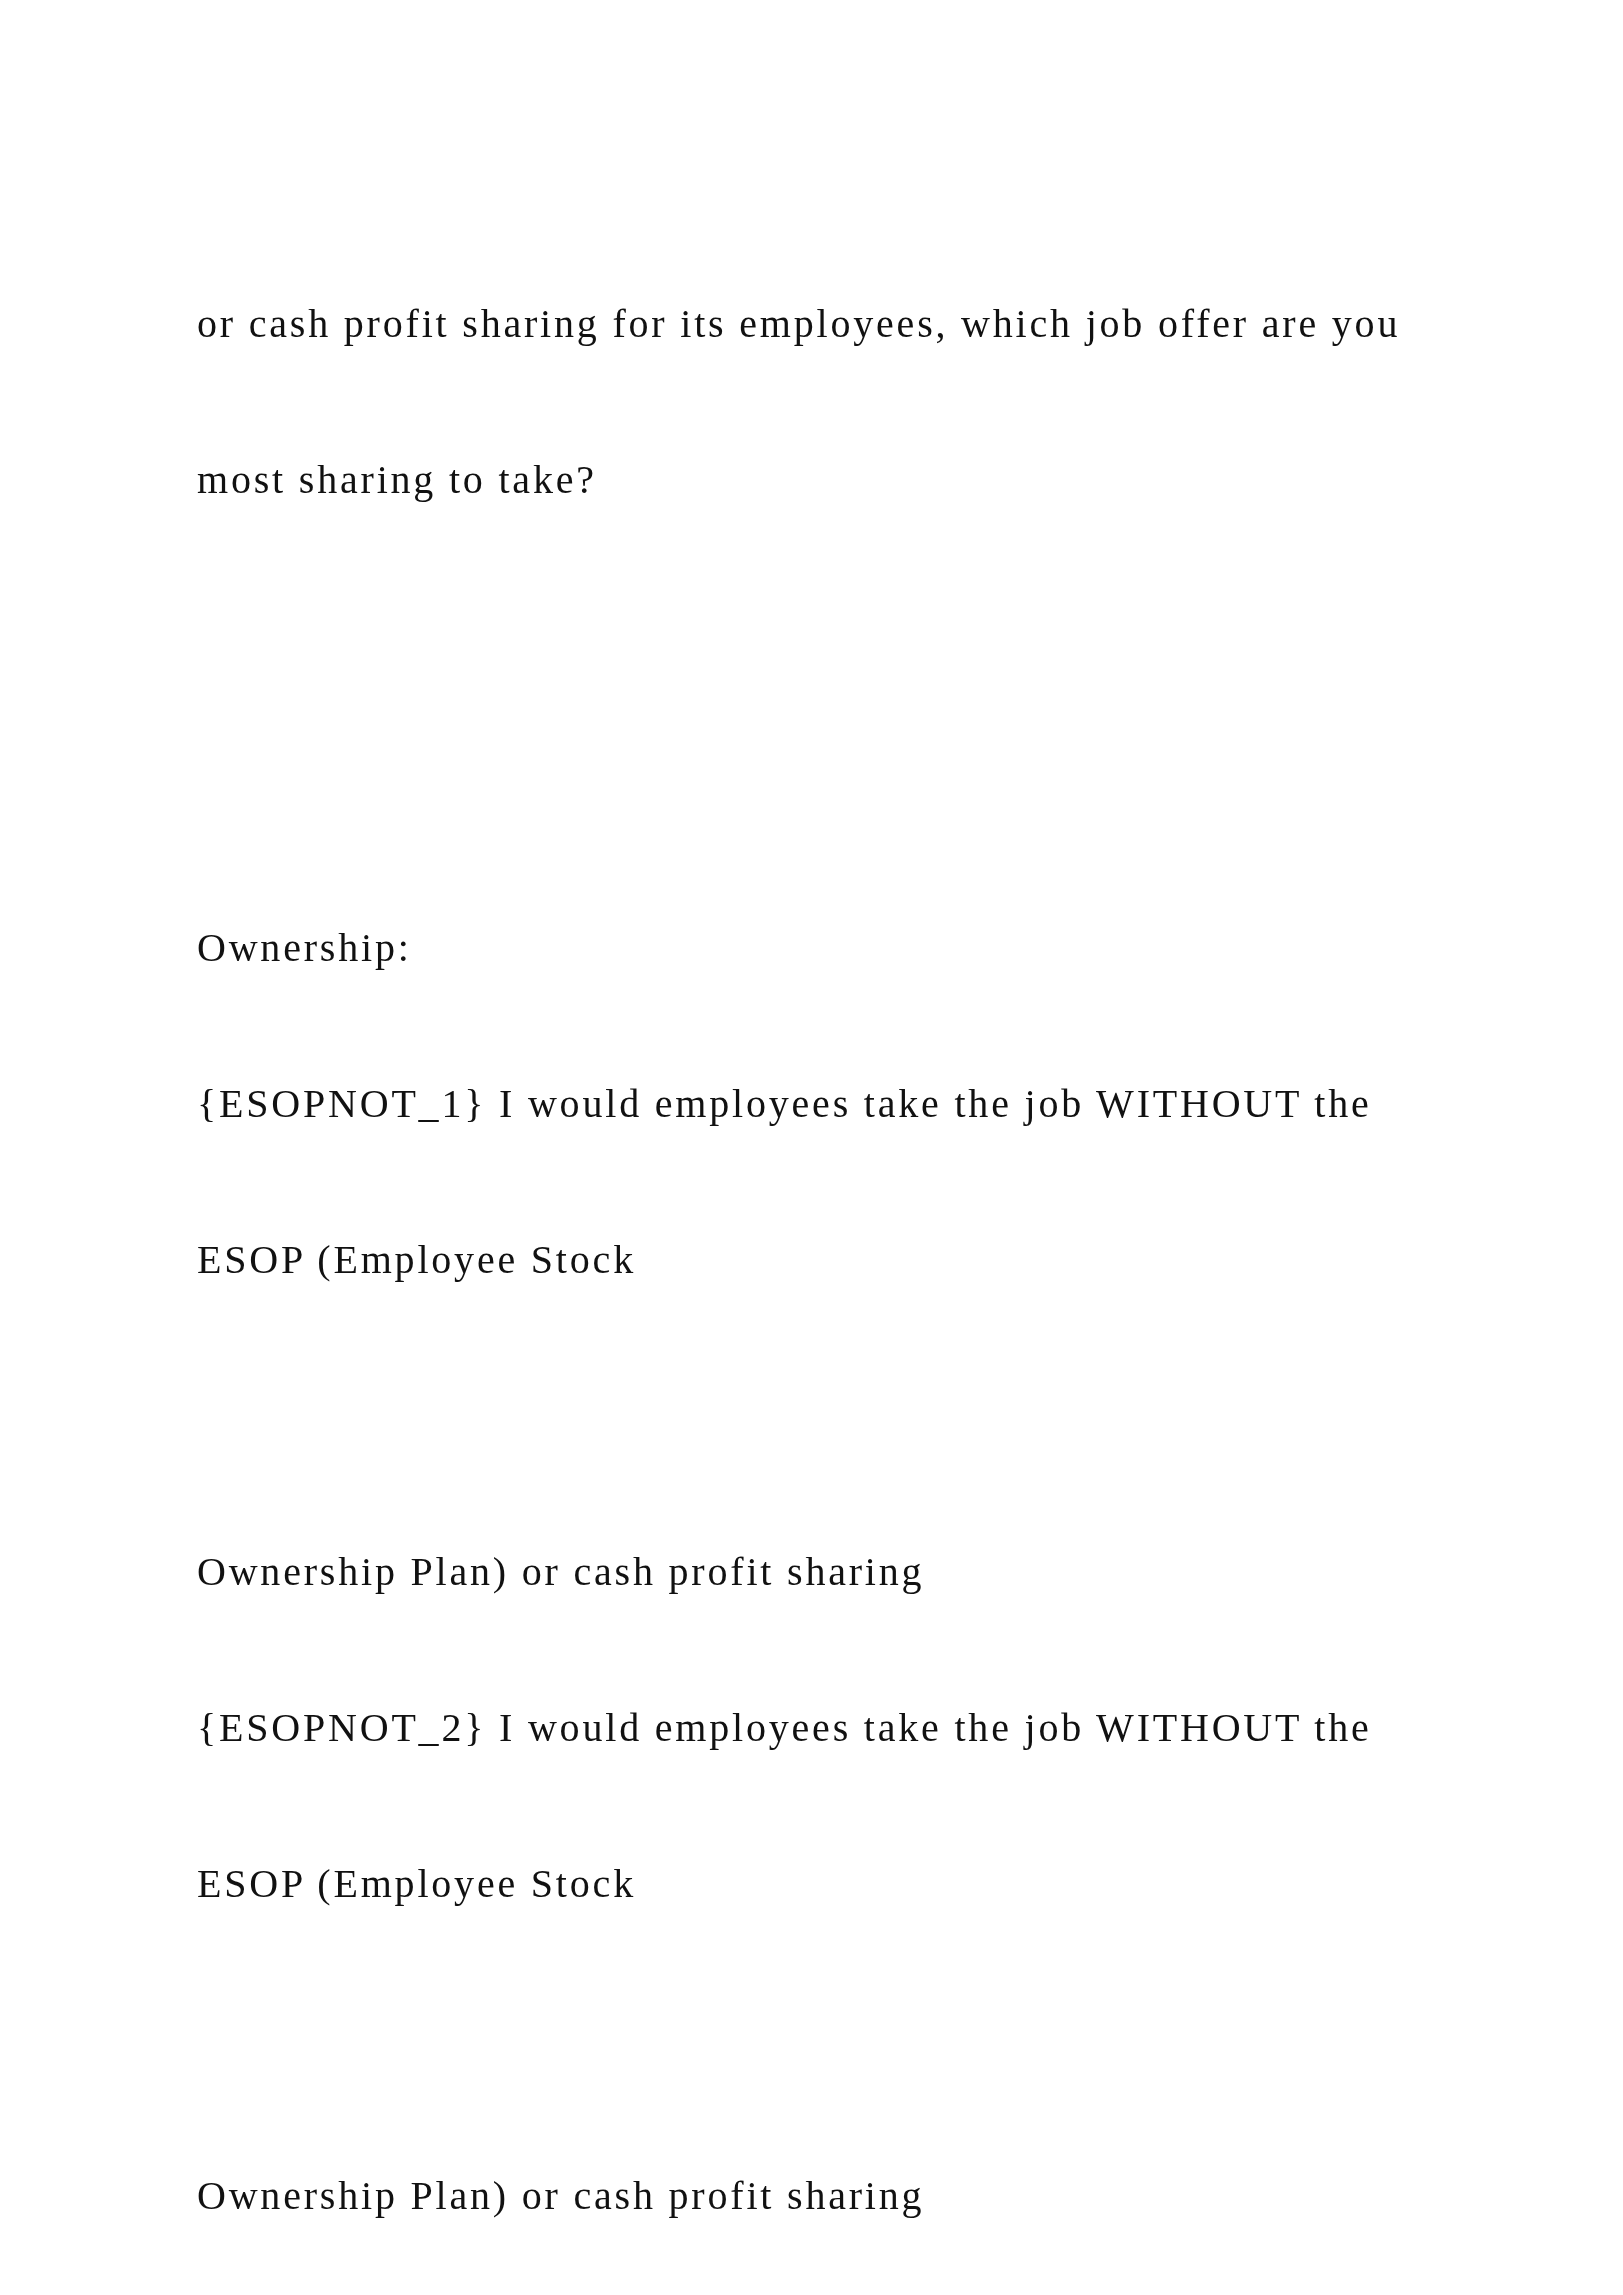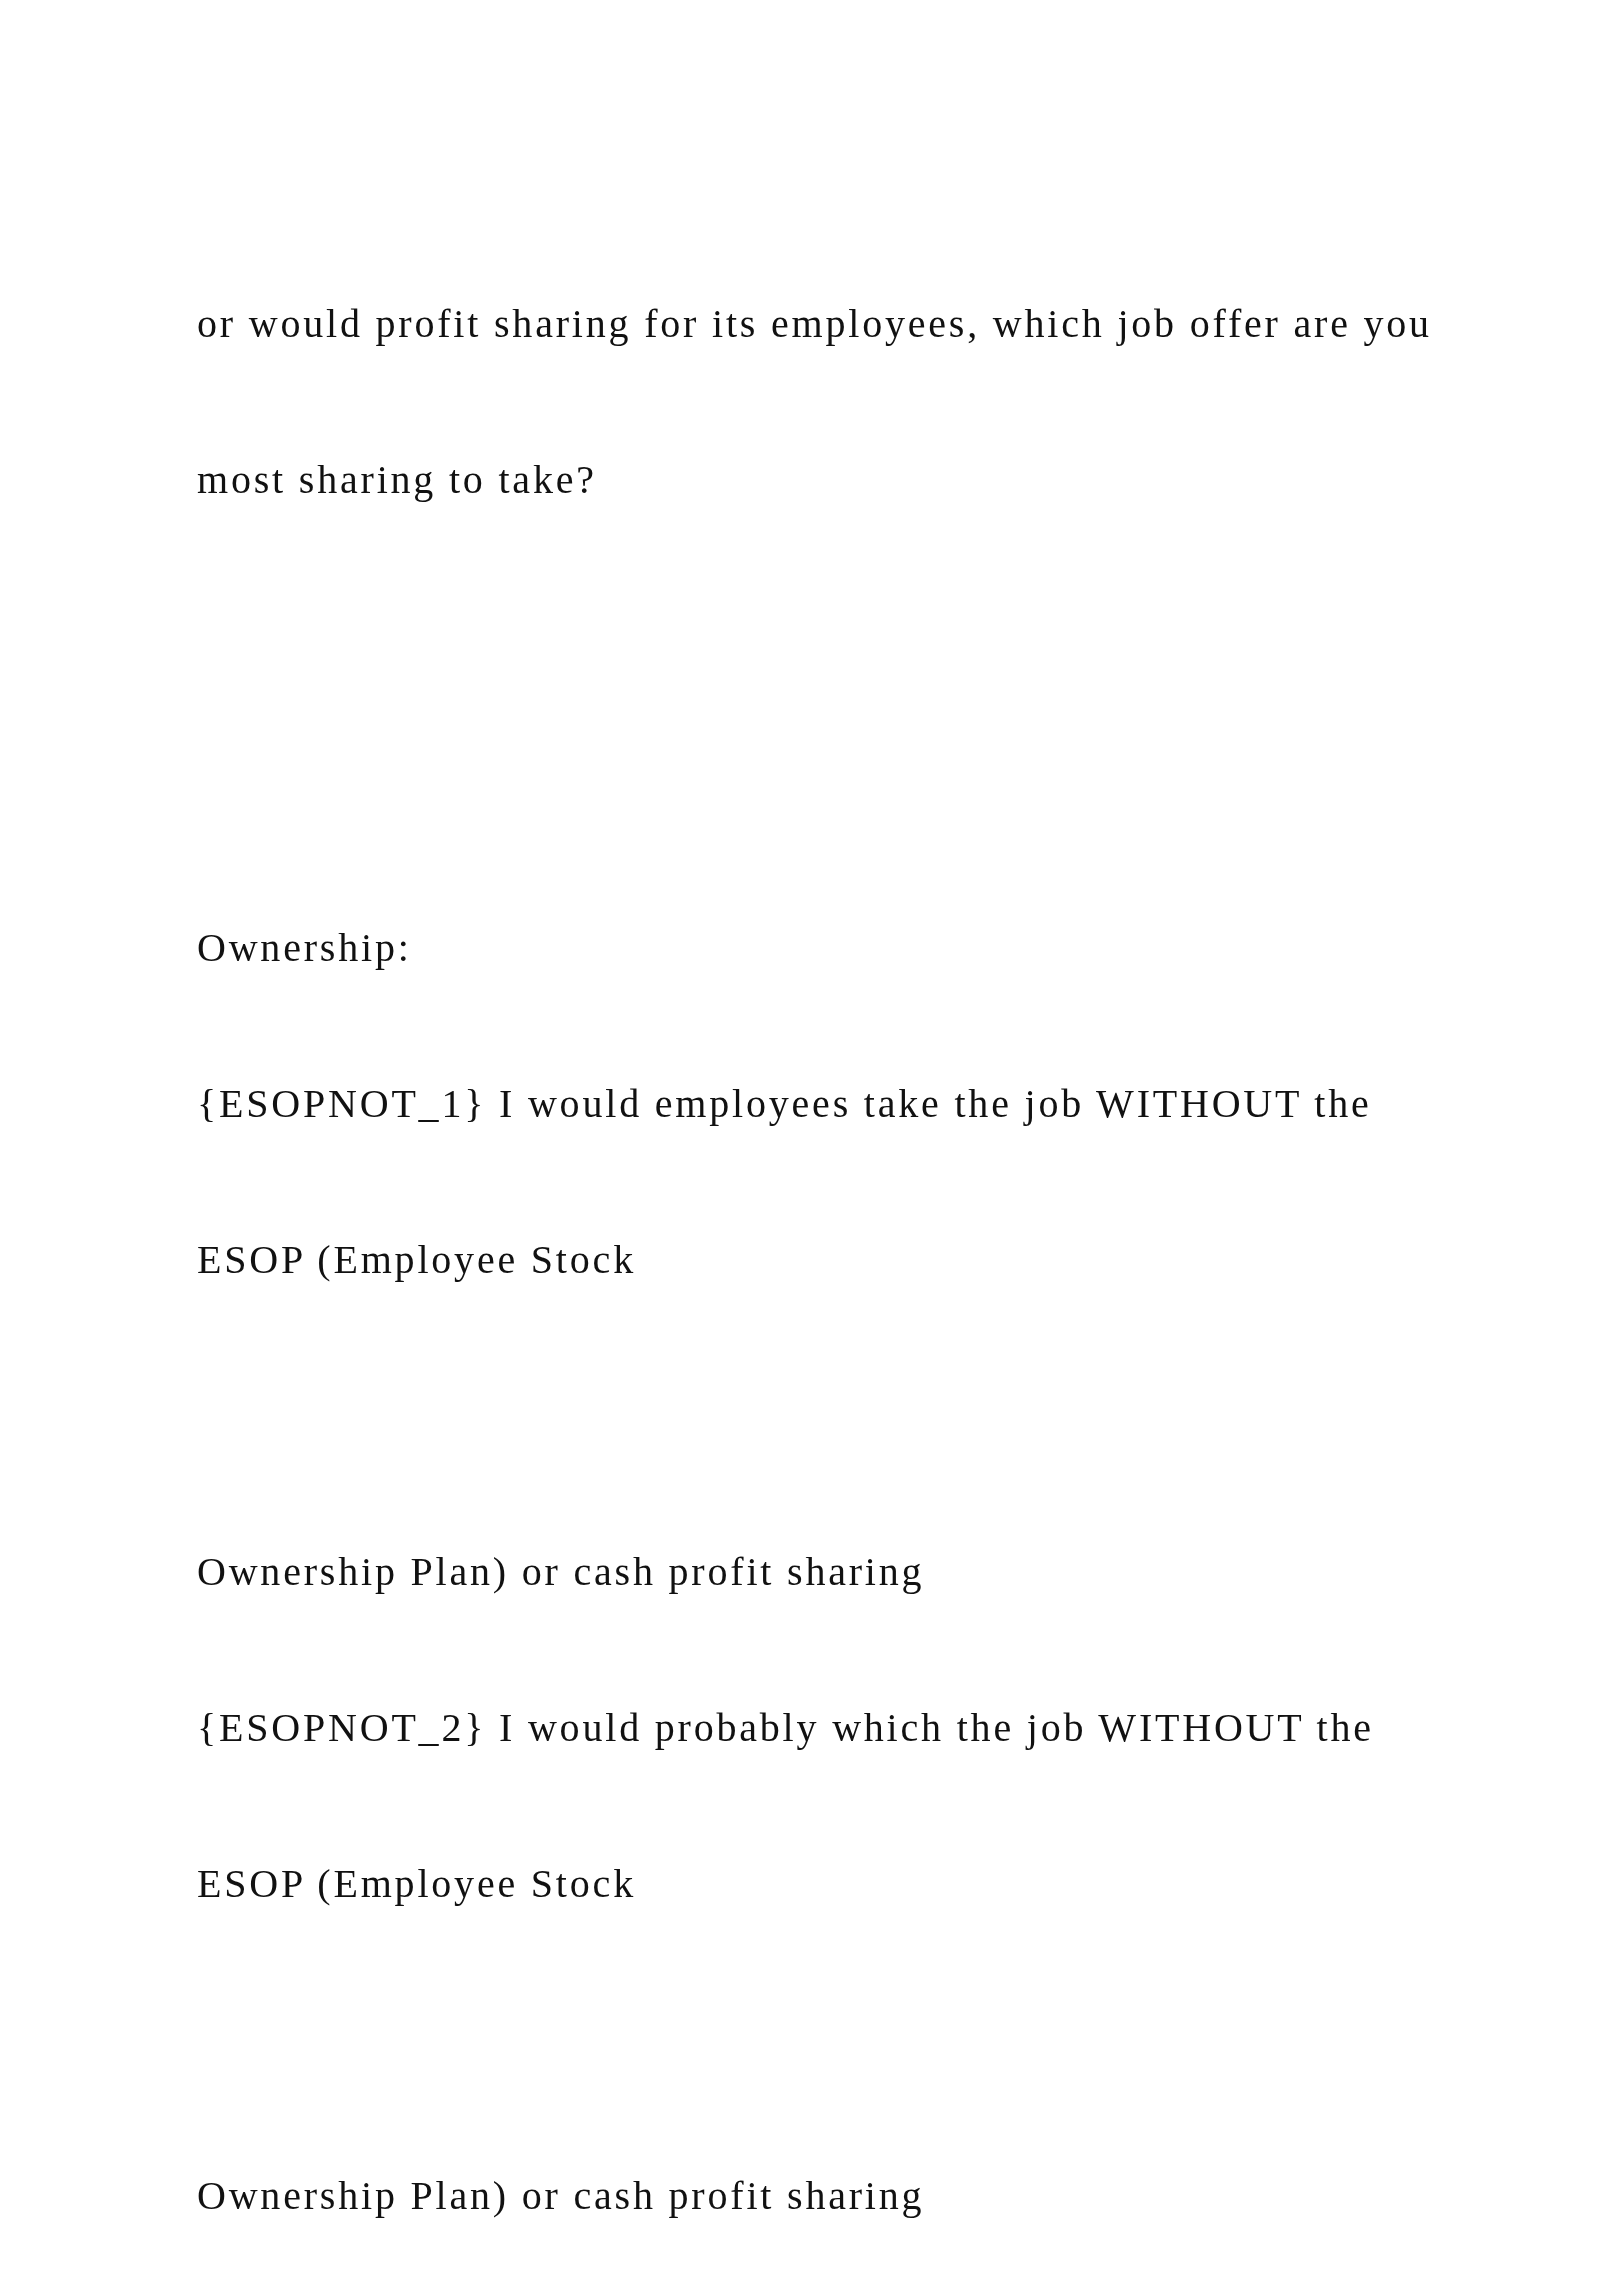--- a/index.html
+++ b/index.html
@@ -37,30 +37,30 @@
       display: block;
       height: 52px;
       margin: 0;
     }
   </style>
 </head>
 <body>
 
 <div class="page">
   <div class="text-block">
-    <div class="line">or would profit sharing for its employees, which job offer are you</div>
+    <div class="line">or cash profit sharing for its employees, which job offer are you</div>
     <div class="line">most sharing to take?</div>
     <div class="line"></div>
     <div class="line"></div>
     <div class="line">Ownership:</div>
     <div class="line">{ESOPNOT_1} I would employees take the job WITHOUT the</div>
     <div class="line">ESOP (Employee Stock</div>
     <div class="line"></div>
     <div class="line">Ownership Plan) or cash profit sharing</div>
-    <div class="line">{ESOPNOT_2} I would probably which the job WITHOUT the</div>
+    <div class="line">{ESOPNOT_2} I would employees take the job WITHOUT the</div>
     <div class="line">ESOP (Employee Stock</div>
     <div class="line"></div>
     <div class="line">Ownership Plan) or cash profit sharing</div>
     
     
     
     
     
     
     

